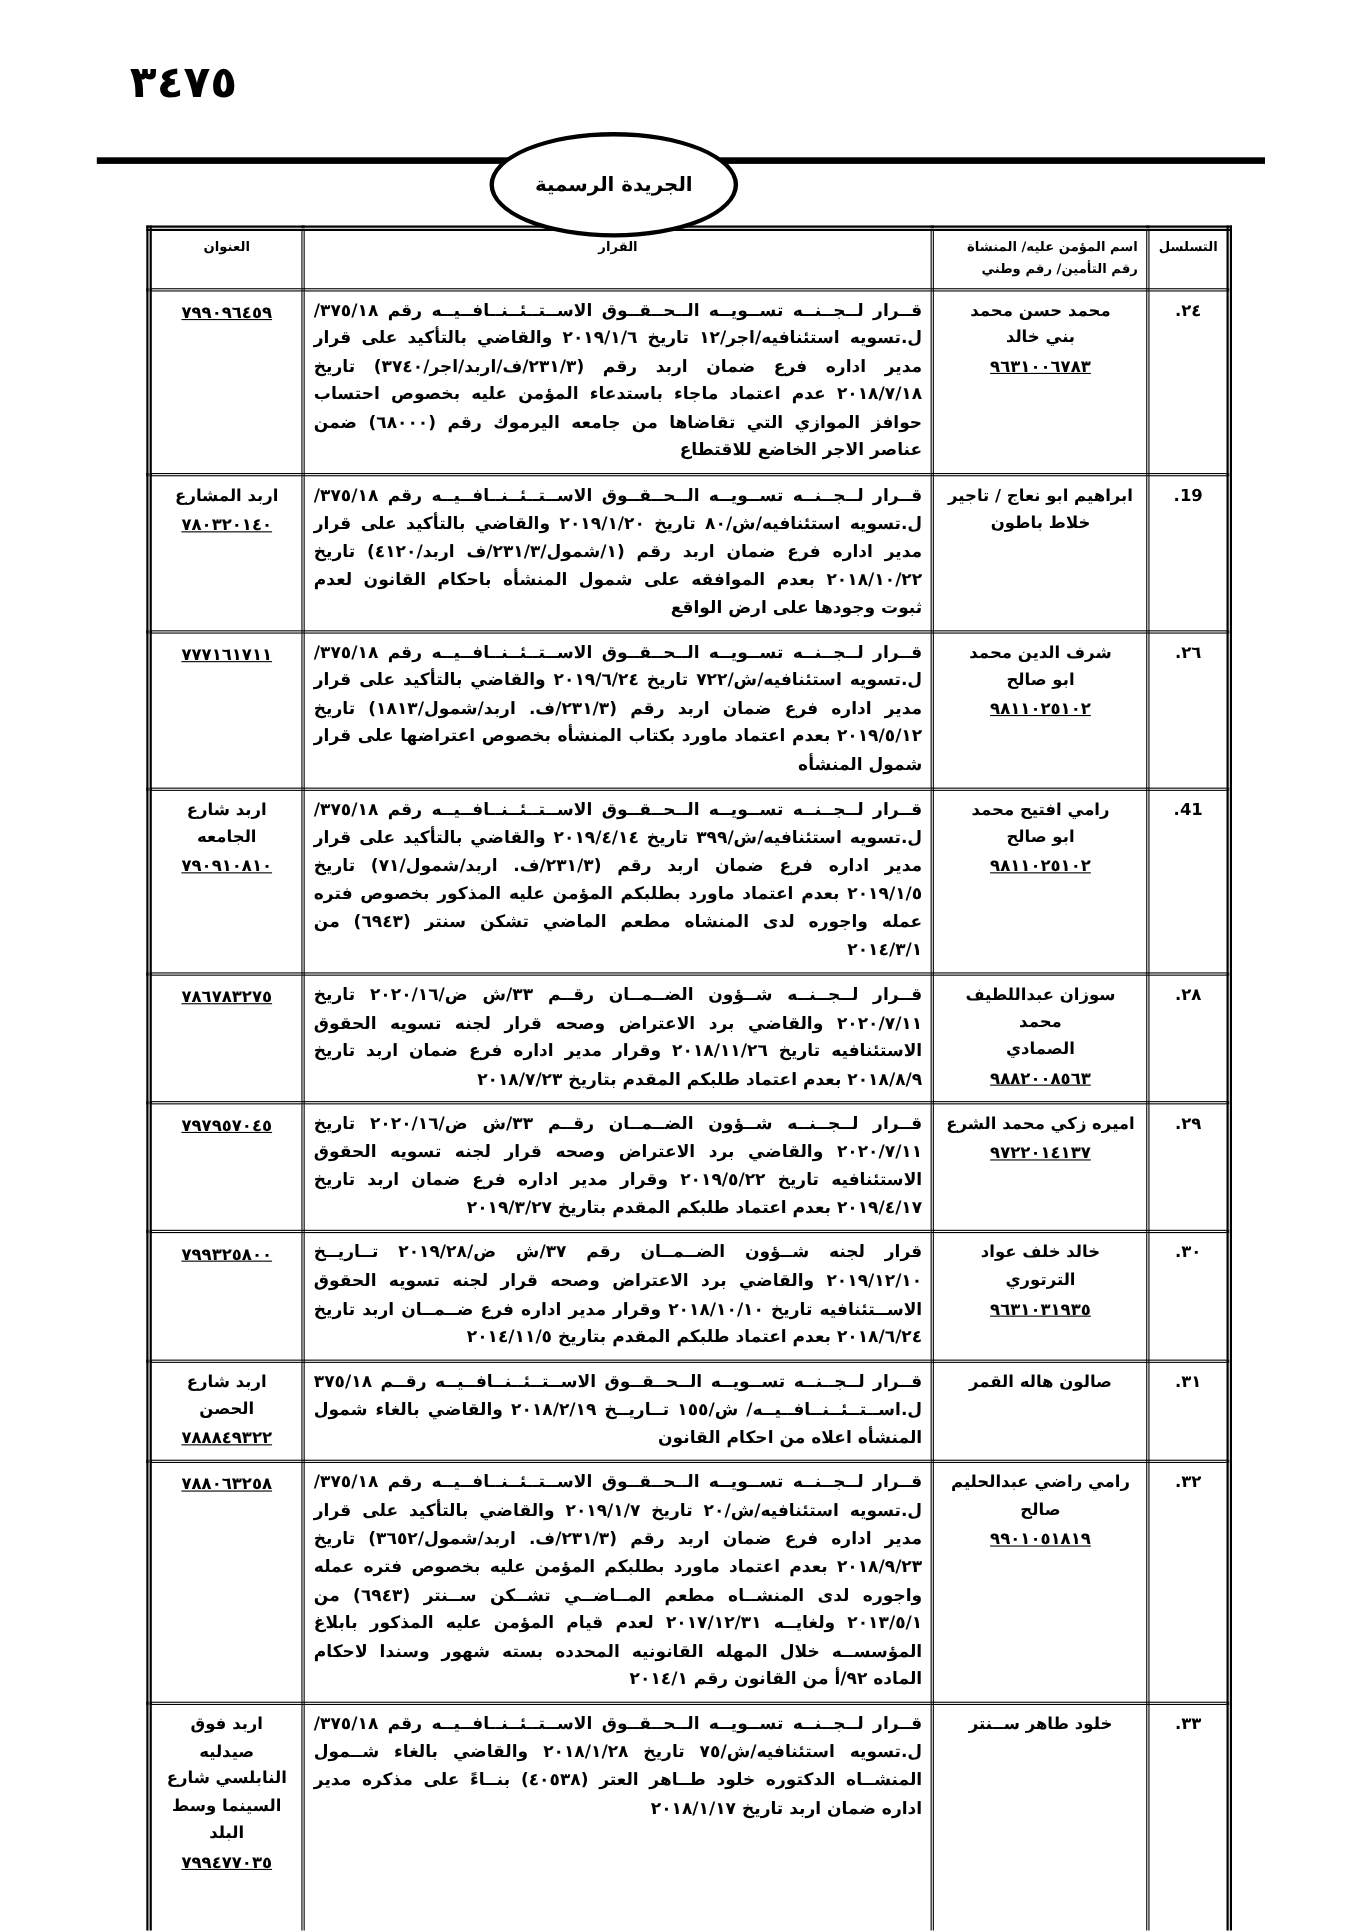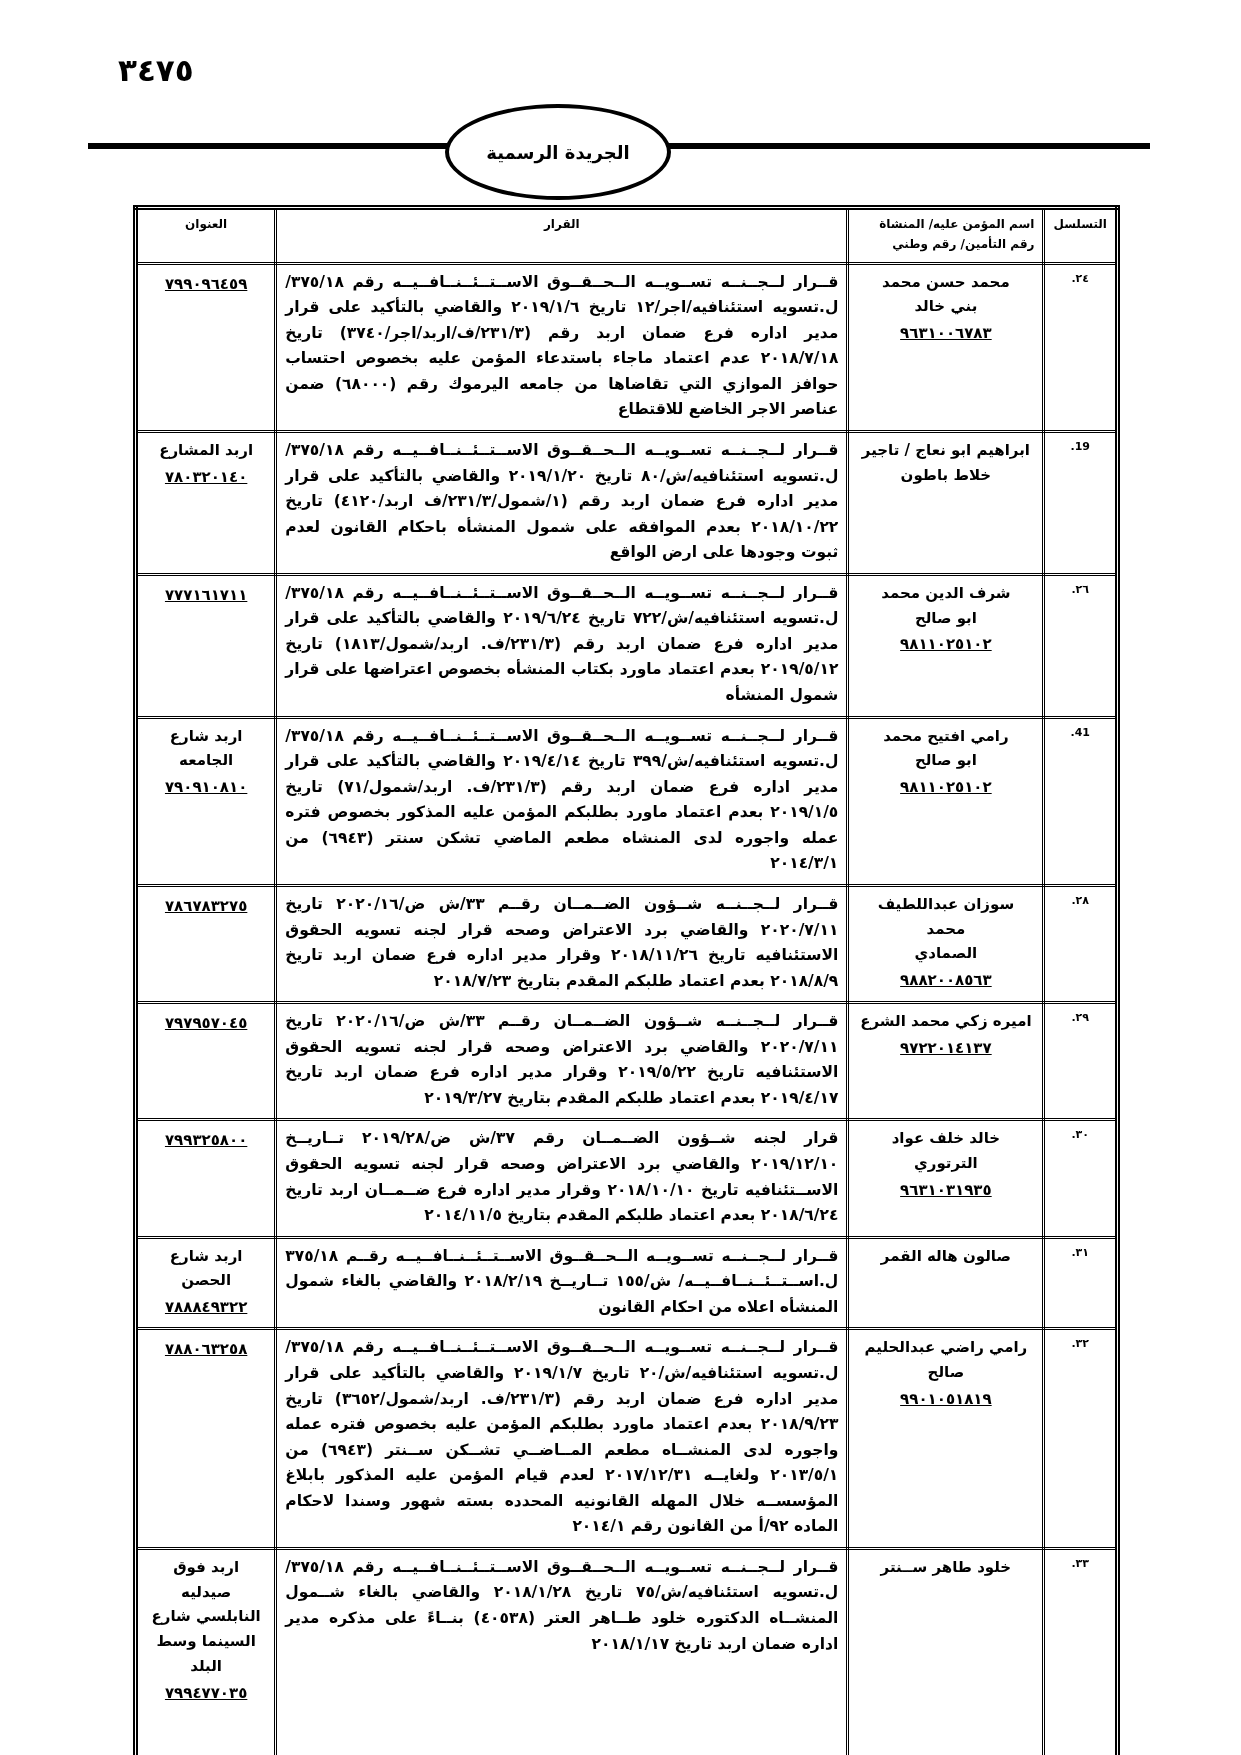--- a/index.html
+++ b/index.html
@@ -3,43 +3,43 @@
 <meta charset="utf-8">
 <style>
   html,body{margin:0;padding:0;}
   body{
     width:1241px;height:1755px;position:relative;background:#ffffff;
     font-family:"DejaVu Sans","Liberation Sans",sans-serif;
     color:#000;overflow:hidden;
   }
   .page-number{
     position:absolute;top:52px;left:118px;direction:rtl;
-    font-size:31px;font-weight:bold;letter-spacing:2px;
+    font-size:40px;font-weight:bold;letter-spacing:2px;
   }
   .header-rule{
     position:absolute;top:143px;left:88px;width:1062px;height:6px;background:#000;
   }
   .gazette-badge{
-    position:absolute;top:104px;left:445px;width:218px;height:88px;
+    position:absolute;top:120px;left:445px;width:218px;height:88px;
     background:#fff;border:4px solid #000;border-radius:50%;
     display:flex;align-items:center;justify-content:center;
     font-size:18px;font-weight:bold;z-index:2;
   }
   table.gazette-table{
     position:absolute;top:205px;right:121px;width:987px;
     border-collapse:collapse;direction:rtl;
     font-size:15.5px;font-weight:bold;
   }
   table.gazette-table th, table.gazette-table td{
     border:3px double #000;vertical-align:top;padding:5px 8px 7px 8px;
     line-height:1.65;
   }
   table.gazette-table{border:5px double #000;}
   th.hdr{ text-align:center;font-size:12px;line-height:1.5;vertical-align:top;padding-top:6px;}
-  td.serial-cell{ text-align:center;font-size:11px;padding-top:8px;}
+  td.serial-cell{ text-align:center;font-size:15px;padding-top:8px;}
   td.name-cell{ text-align:center;white-space:pre-line;font-size:15px;line-height:1.9;padding-top:8px;}
   td.decision-cell{ text-align:justify;text-justify:inter-word;padding-left:12px;padding-right:12px;}
   td.address-cell{ text-align:center;white-space:pre-line;font-size:15px;line-height:1.9;padding-top:8px;}
   tr.tall-last td{height:225px;}
   .ins-number{display:block;margin-top:2px;text-decoration:underline;}
 </style>
 </head>
 <body>
 
 <div class="page-number">٣٤٧٥</div>

